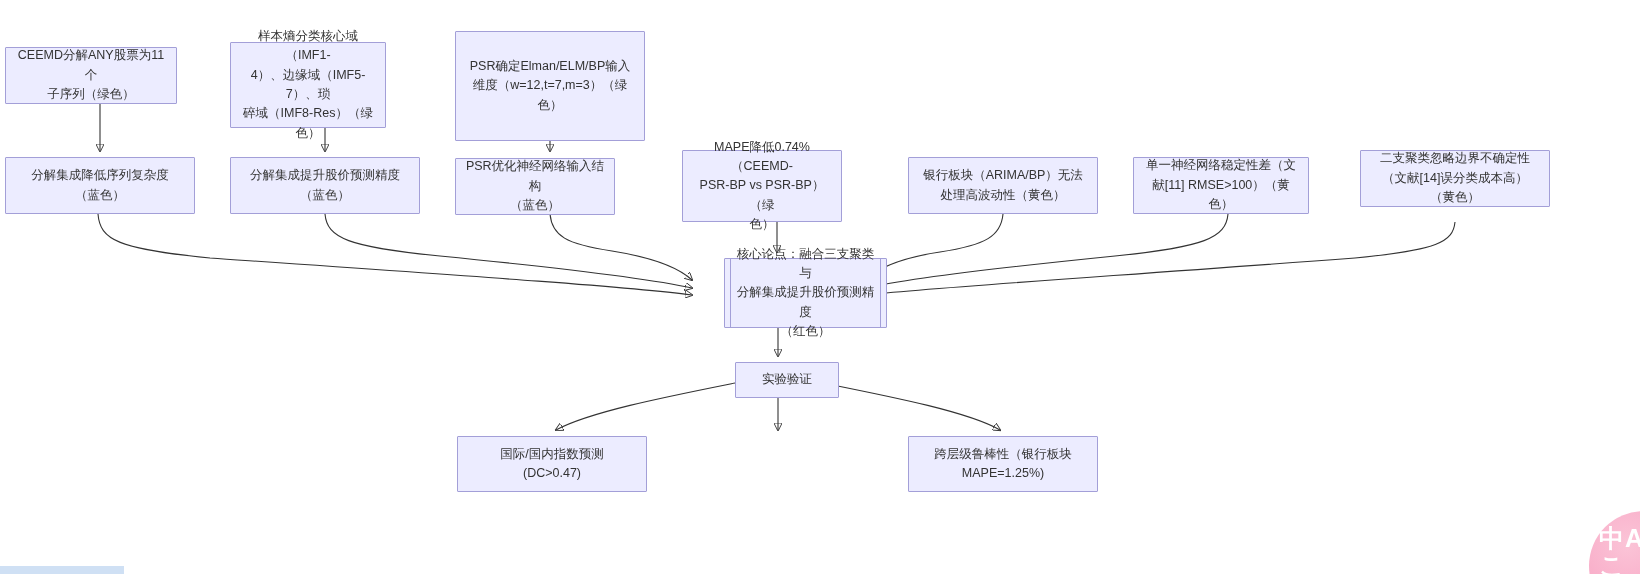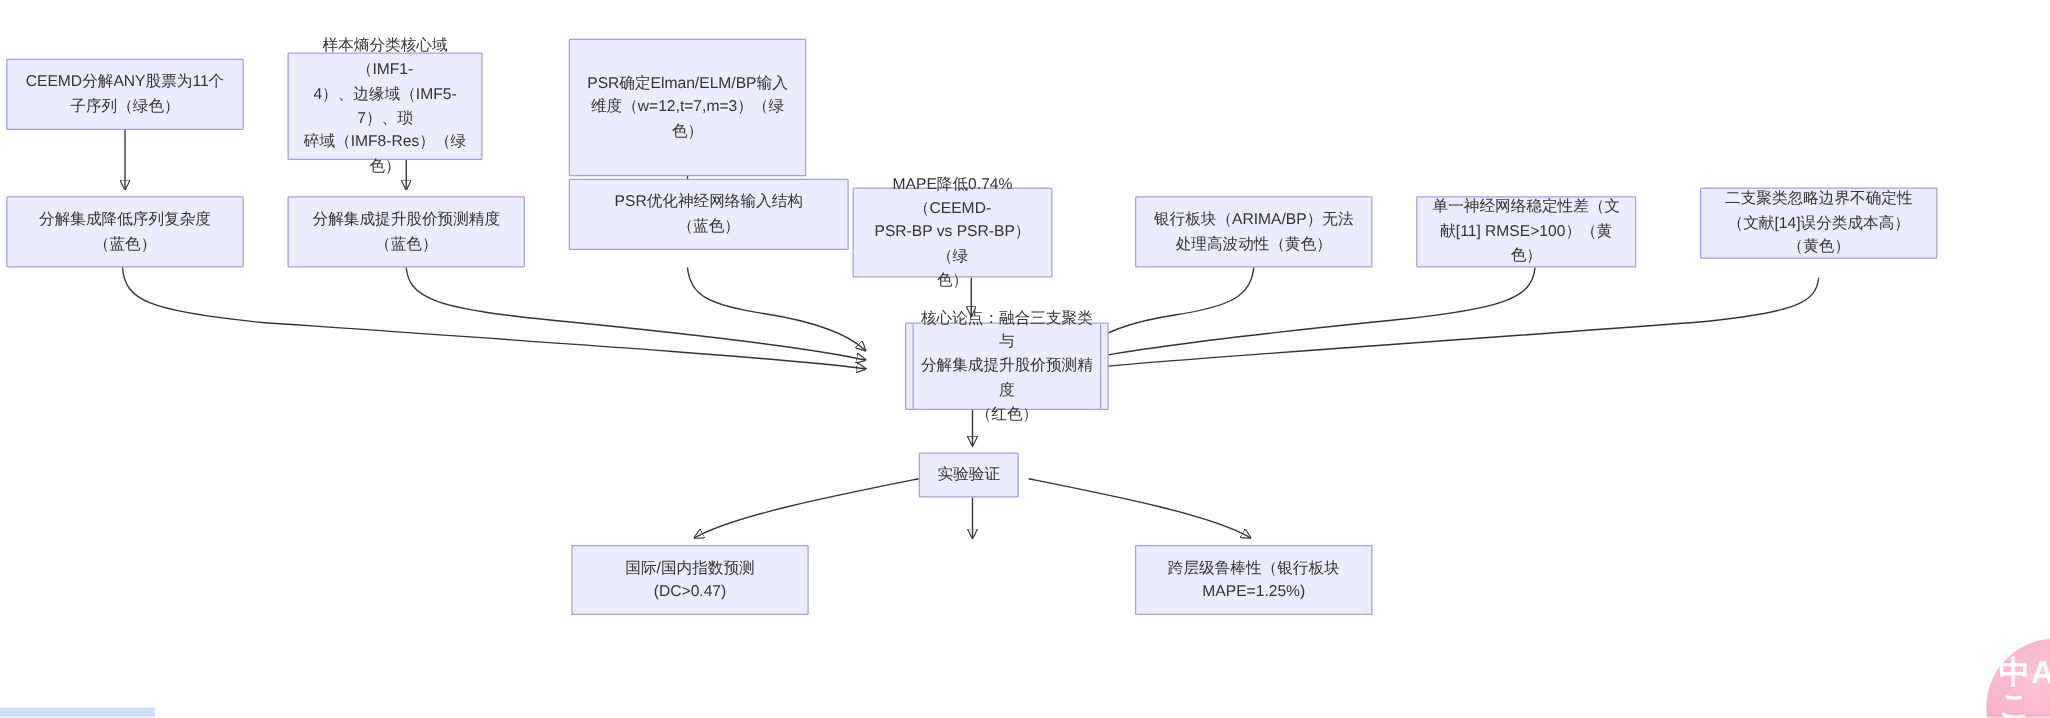--- a/index.html
+++ b/index.html
@@ -61,59 +61,59 @@
     <path d="M777,222 L777,252" marker-end="url(#arrow)"></path>
     <path d="M1003,214 C1001,236 986,245 940,252 C900,258 878,268 865,280" marker-end="url(#arrow)"></path>
     <path d="M1228,214 C1226,238 1204,247 1115,256 C986,269 906,279 865,288" marker-end="url(#arrow)"></path>
     <path d="M1455,222 C1453,242 1438,250 1355,258 C1086,278 928,288 865,295" marker-end="url(#arrow)"></path>
     <path d="M778,328 L778,356" marker-end="url(#arrow)"></path>
     <path d="M735,383 C665,397 589,412 556,430" marker-end="url(#arrow)"></path>
     <path d="M778,398 L778,430" marker-end="url(#arrow)"></path>
     <path d="M823,383 C893,397 969,412 1000,430" marker-end="url(#arrow)"></path>
   </svg>
 
-  <div class="node" style="left:5px;top:47px;width:190px;height:57px">CEEMD分解ANY股票为11个
+  <div class="node" style="left:5px;top:47px;width:172px;height:57px">CEEMD分解ANY股票为11个
 子序列（绿色）</div>
 
   <div class="node" style="left:230px;top:42px;width:156px;height:86px">样本熵分类核心域（IMF1-
 4）、边缘域（IMF5-7）、琐
 碎域（IMF8-Res）（绿色）</div>
 
   <div class="node" style="left:455px;top:31px;width:190px;height:110px">PSR确定Elman/ELM/BP输入
 维度（w=12,t=7,m=3）（绿
 色）</div>
 
   <div class="node" style="left:5px;top:157px;width:190px;height:57px">分解集成降低序列复杂度
 （蓝色）</div>
 
   <div class="node" style="left:230px;top:157px;width:190px;height:57px">分解集成提升股价预测精度
 （蓝色）</div>
 
-  <div class="node" style="left:455px;top:143px;width:224px;height:57px">PSR优化神经网络输入结构
+  <div class="node" style="left:455px;top:158px;width:160px;height:57px">PSR优化神经网络输入结构
 （蓝色）</div>
 
   <div class="node" style="left:682px;top:150px;width:160px;height:72px">MAPE降低0.74%（CEEMD-
 PSR-BP vs PSR-BP）（绿
 色）</div>
 
   <div class="node" style="left:908px;top:157px;width:190px;height:57px">银行板块（ARIMA/BP）无法
 处理高波动性（黄色）</div>
 
   <div class="node" style="left:1133px;top:157px;width:176px;height:57px">单一神经网络稳定性差（文
 献[11] RMSE&gt;100）（黄色）</div>
 
   <div class="node" style="left:1360px;top:150px;width:190px;height:57px">二支聚类忽略边界不确定性
 （文献[14]误分类成本高）
 （黄色）</div>
 
   <div class="node subroutine" style="left:724px;top:258px;width:163px;height:70px">核心论点：融合三支聚类与
 分解集成提升股价预测精度
 （红色）</div>
 
-  <div class="node" style="left:735px;top:362px;width:80px;height:36px">实验验证</div>
+  <div class="node" style="left:735px;top:362px;width:104px;height:36px">实验验证</div>
 
   <div class="node" style="left:457px;top:436px;width:190px;height:56px">国际/国内指数预测
 (DC&gt;0.47)</div>
 
 
   <div class="node" style="left:908px;top:436px;width:190px;height:56px">跨层级鲁棒性（银行板块
 MAPE=1.25%)</div>
 
   <div class="bottom-strip"></div>
 

